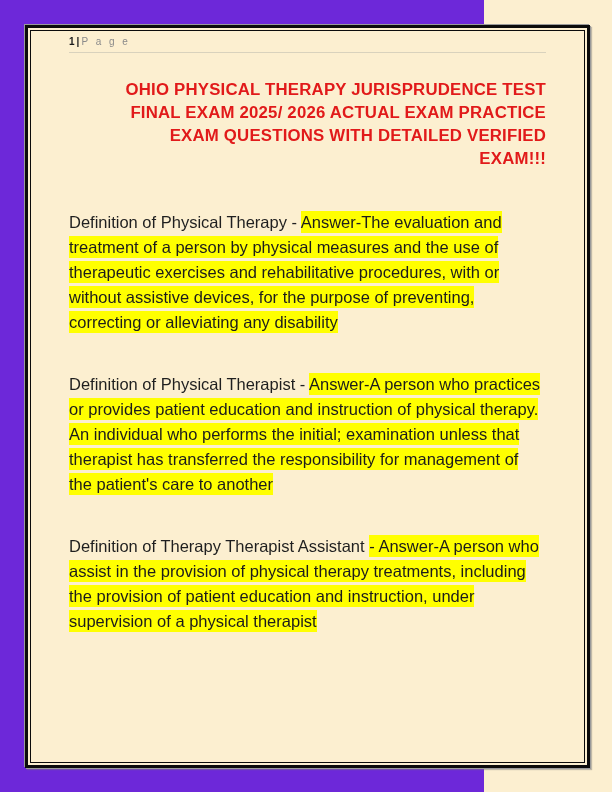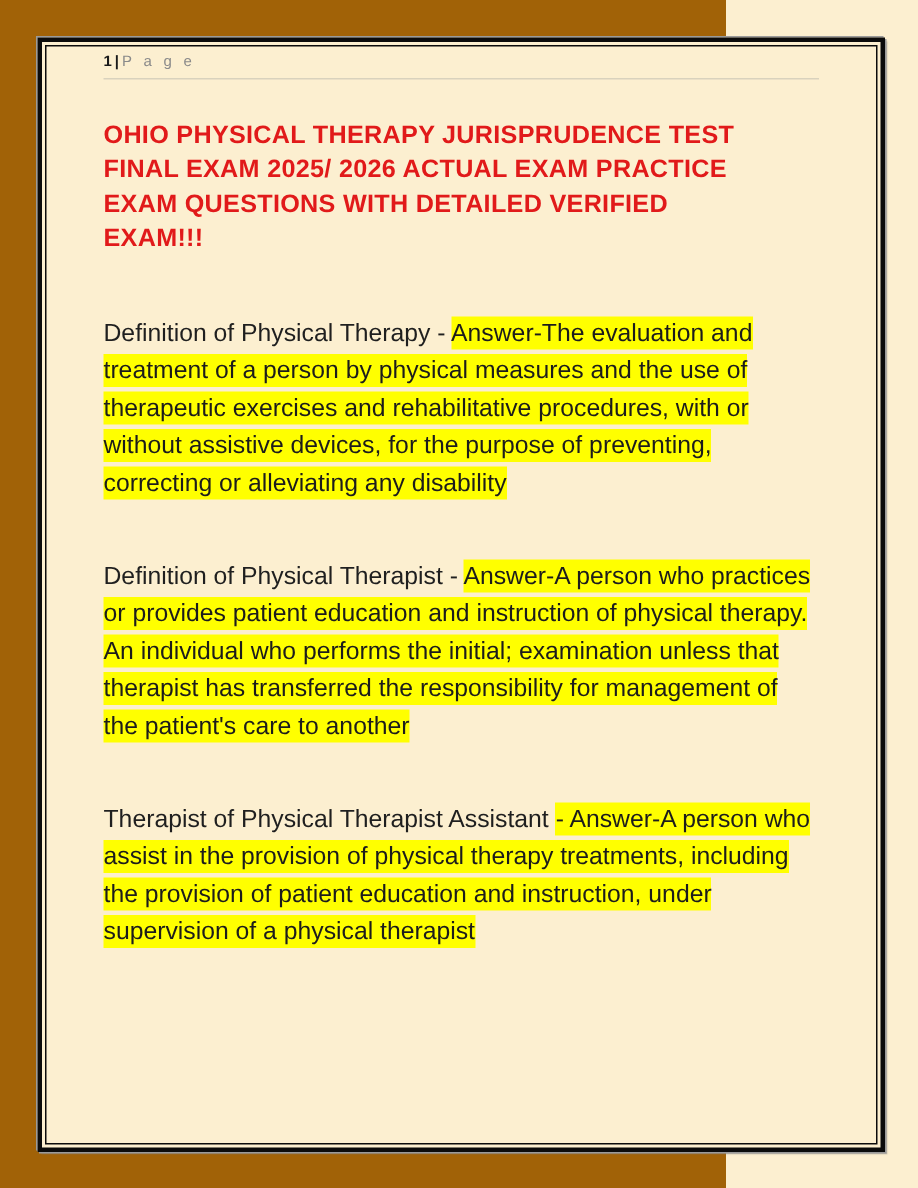--- a/index.html
+++ b/index.html
@@ -9,21 +9,21 @@
     height: 792px;
     background: #FCEFD0;
     font-family: "Liberation Sans", sans-serif;
     overflow: hidden;
   }
 
   .canvas {
     position: relative;
     width: 484px;
     height: 792px;
-    background: #a16207;
+    background: #6d28d9;
   }
 
   
   .frame {
     position: absolute;
     left: 25px;
     top: 25px;
     width: 565px;
     height: 743px;
     border: 3px solid #0b0b0b;
@@ -60,21 +60,21 @@
     margin: 0 2px 0 1px;
   }
   .page-header .plabel {
     color: #8a8a8a;
     letter-spacing: 2.5px;
   }
 
   
   .doc-title {
     margin-top: 25px;
-    text-align: left;
+    text-align: right;
     color: #E11A1A;
     font-weight: bold;
     font-size: 16.8px;
     line-height: 23px;
     letter-spacing: 0.2px;
   }
   .doc-title .title-line {
     white-space: nowrap;
   }
 
@@ -115,19 +115,19 @@
           <div class="title-line">FINAL EXAM 2025/ 2026 ACTUAL EXAM PRACTICE</div>
           <div class="title-line">EXAM QUESTIONS WITH DETAILED VERIFIED</div>
           <div class="title-line">EXAM!!!</div>
         </div>
 
         <div class="qa-list">
           <p class="qa-item"><span class="qa-term">Definition of Physical Therapy - </span><span class="qa-answer">Answer-The evaluation and treatment of a person by physical measures and the use of therapeutic exercises and rehabilitative procedures, with or without assistive devices, for the purpose of preventing, correcting or alleviating any disability</span></p>
 
           <p class="qa-item"><span class="qa-term">Definition of Physical Therapist - </span><span class="qa-answer">Answer-A person who practices or provides patient education and instruction of physical therapy. An individual who performs the initial; examination unless that therapist has transferred the responsibility for management of the patient's care to another</span></p>
 
-          <p class="qa-item"><span class="qa-term">Therapist of Physical Therapist Assistant </span><span class="qa-answer">- Answer-A person who assist in the provision of physical therapy treatments, including the provision of patient education and instruction, under supervision of a physical therapist</span></p>
+          <p class="qa-item"><span class="qa-term">Definition of Therapy Therapist Assistant </span><span class="qa-answer">- Answer-A person who assist in the provision of physical therapy treatments, including the provision of patient education and instruction, under supervision of a physical therapist</span></p>
         </div>
 
       </div>
     </div>
   </div>
 </div>
 
 </body></html>

